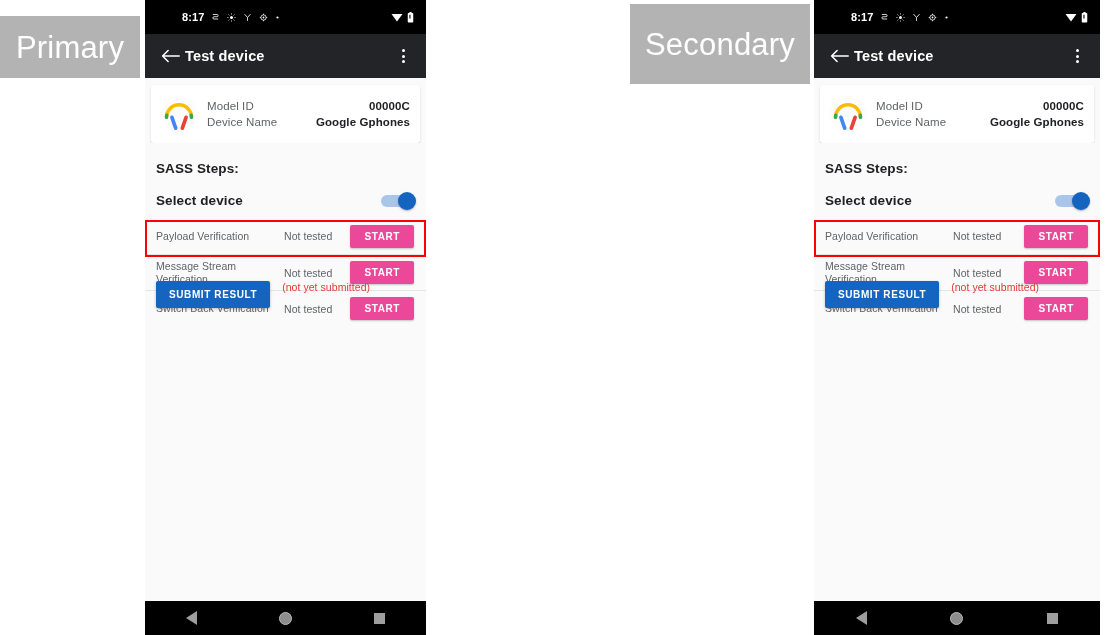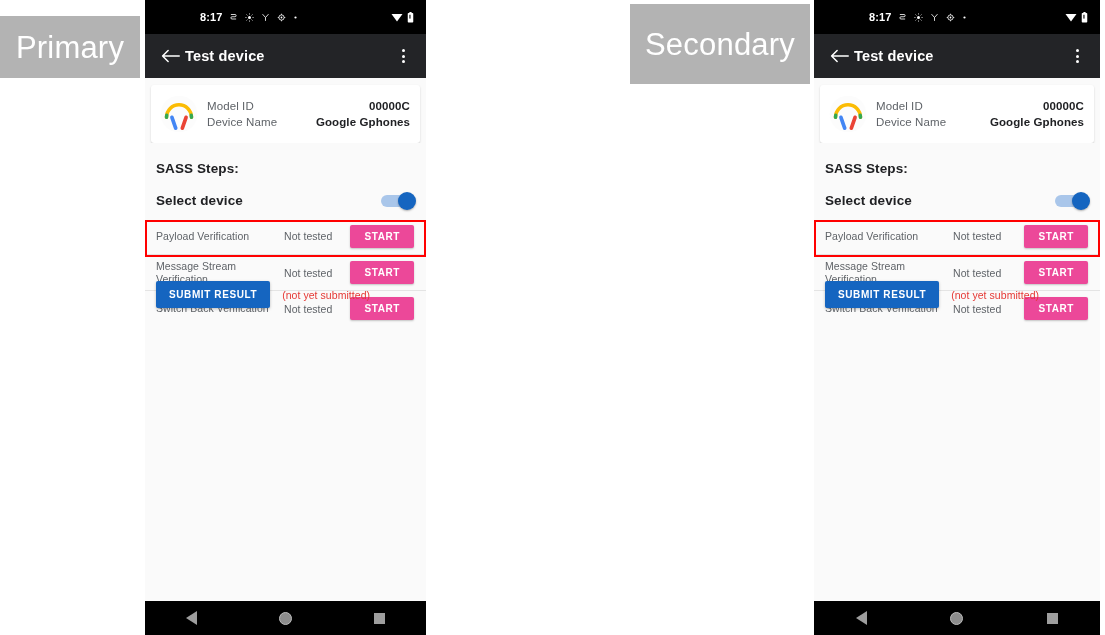--- a/index.html
+++ b/index.html
@@ -43,21 +43,20 @@
   }
 
   
   .status-bar {
     height: 34px;
     background: #000000;
     display: flex;
     align-items: center;
     flex: 0 0 auto;
     position: relative;
-    padding-left: 18px;
   }
   .status-left {
     display: flex;
     align-items: center;
     gap: 7px;
     margin-left: 37px;
     color: #ffffff;
   }
   .status-clock {
     font-size: 11px;
@@ -263,21 +262,20 @@
     position: absolute;
     border: 2px solid #ff0000;
     box-sizing: border-box;
     pointer-events: none;
   }
 
   
   .submit-row {
     position: absolute;
     display: flex;
-    align-items: center;
   }
   .submit-btn {
     background: #1565c0;
     color: #ffffff;
     font-size: 10px;
     font-weight: 700;
     letter-spacing: .6px;
     padding: 8px 13px;
     border: none;
     border-radius: 2px;

